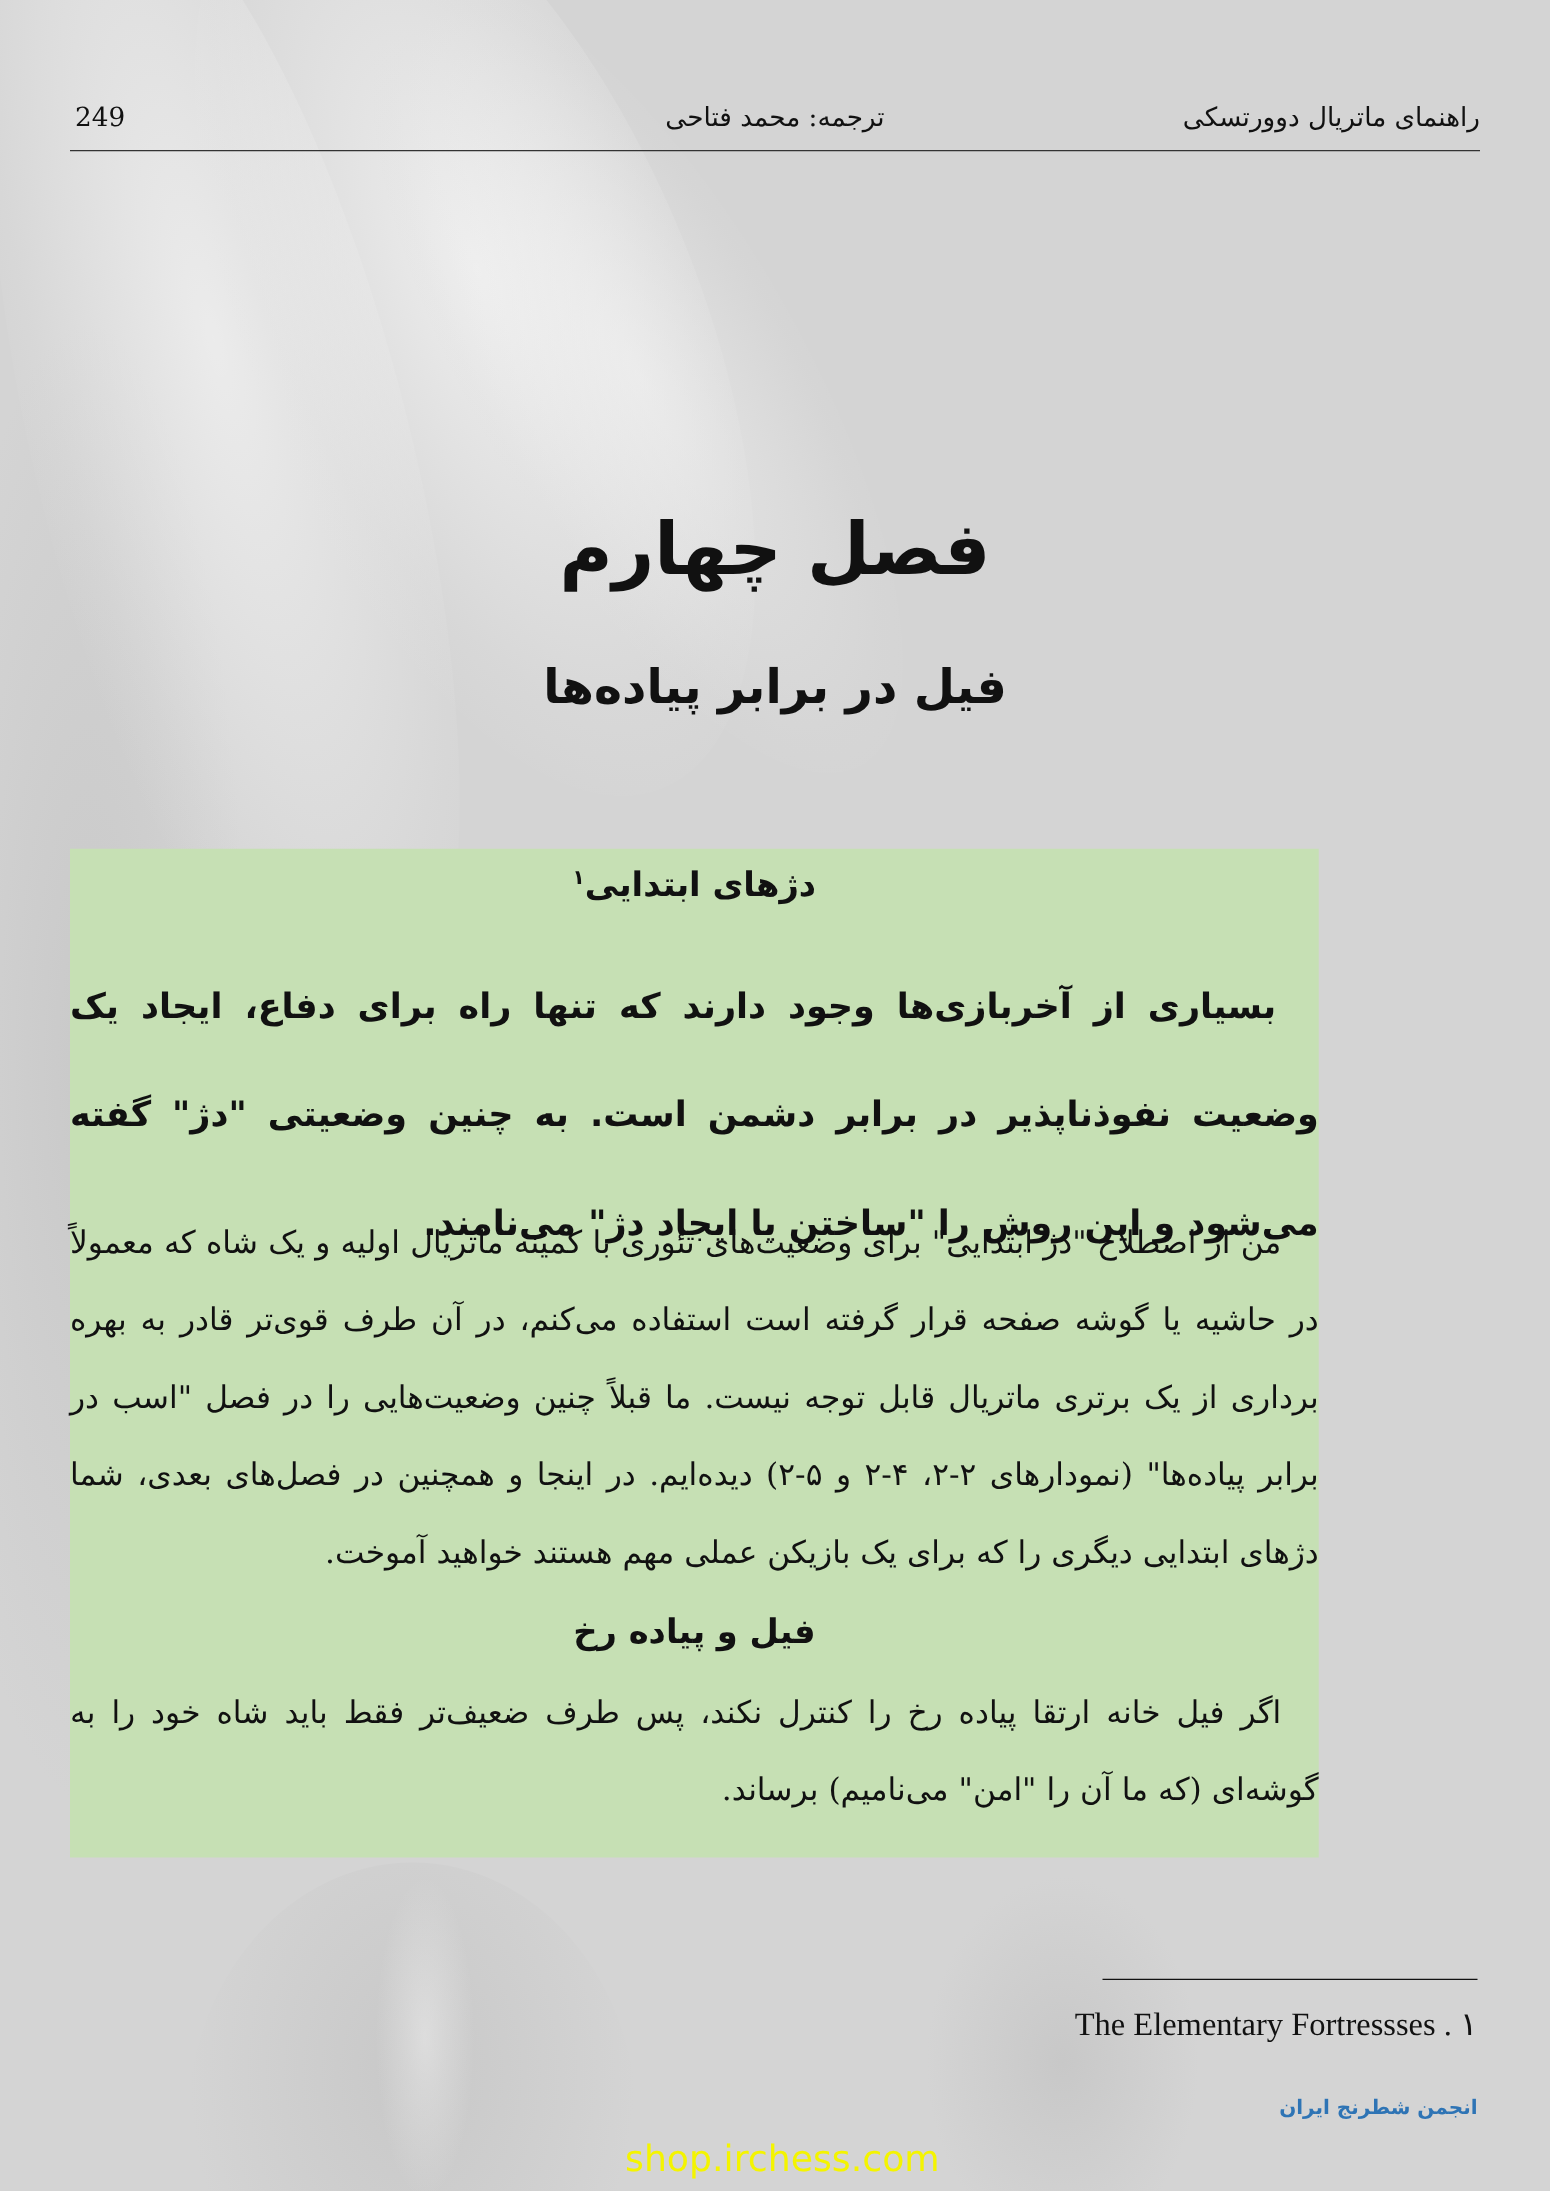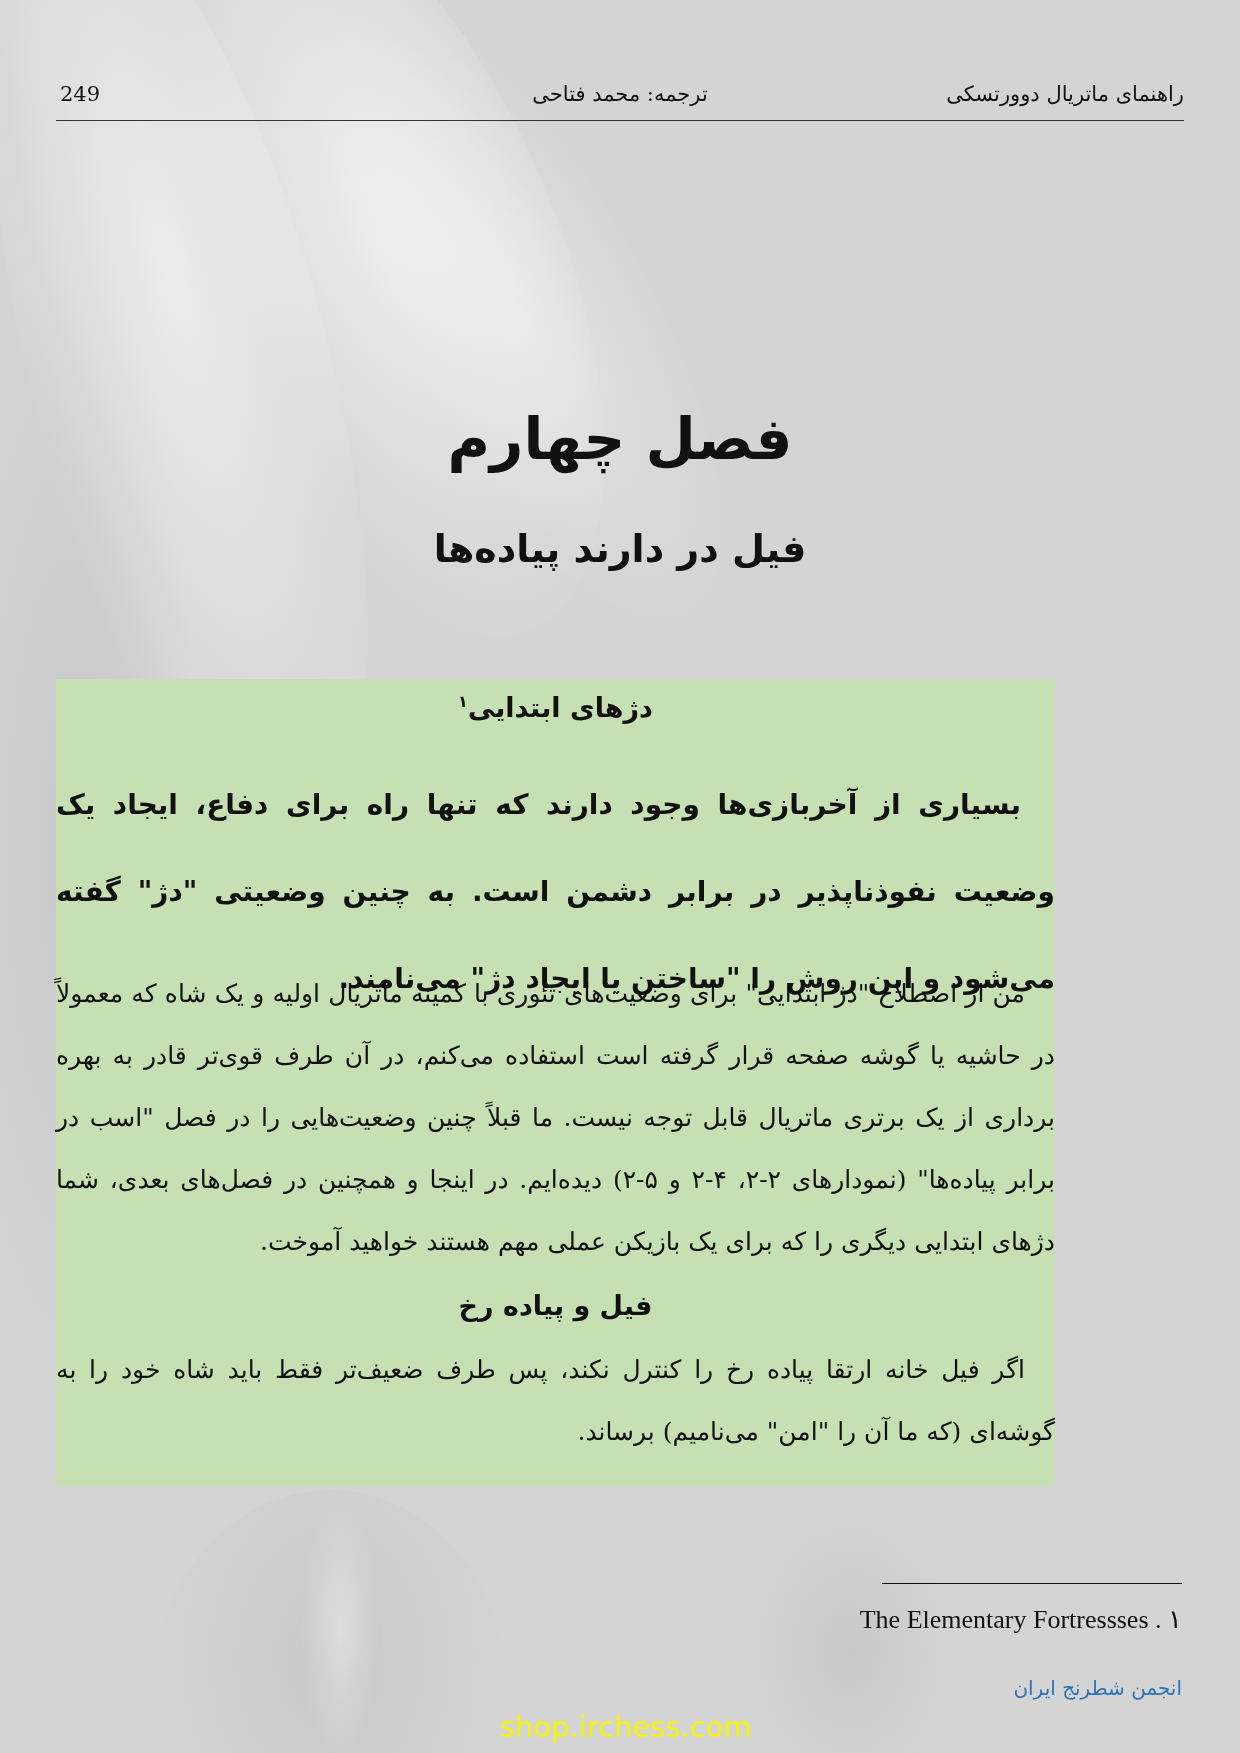--- a/index.html
+++ b/index.html
@@ -63,22 +63,22 @@
   
   .fn-rule { position: absolute; right: 58px; top: 1583px; width: 300px; height: 0;
     border-top: 1.5px solid #111; }
   .footnote { position: absolute; right: 58px; top: 1604px; font-size: 26px;
     font-family: "Liberation Serif", serif; direction: ltr; white-space: nowrap; }
 
   
   .links { position: absolute; left: 89px; top: 1645px; direction: ltr;
     font-family: "Liberation Serif", serif; font-size: 21px; line-height: 34px; }
   .links a { display: block; color: #2864b4; text-decoration: underline; }
-  .org { position: absolute; right: 58px; top: 1676px; color: #2e74b5; font-weight: normal;
-    font-size: 20px; margin-left: 24px; }
+  .org { position: absolute; right: 58px; top: 1676px; color: #2e74b5; font-weight: bold;
+    font-size: 16px; margin-left: 24px; }
   .shop { position: absolute; left: 500px; top: 1710px; direction: ltr; color: #f4f400;
     font-family: "DejaVu Sans", sans-serif; font-size: 29px; }
 </style>
 </head>
 <body>
 
 <div class="bg-layer">
   <div class="bg-shape shadow1"></div>
   <div class="bg-shape finger1"></div>
   <div class="bg-shape finger2"></div>
@@ -90,21 +90,21 @@
 
 <div class="page">
 
   <div class="header">
     <span class="h-book">راهنمای ماتریال دوورتسکی</span>
     <span class="h-trans">ترجمه: محمد فتاحی</span>
     <span class="h-page">249</span>
   </div>
 
   <div class="chapter-title">فصل چهارم</div>
-  <div class="chapter-sub">فیل در دارند پیاده‌ها</div>
+  <div class="chapter-sub">فیل در برابر پیاده‌ها</div>
 
   <div class="green-box">
     <div class="sec-title sec1">
       <span>دژهای ابتدایی</span><span class="sup">۱</span>
     </div>
     <div class="lead">
       <span class="indent"></span><span>بسیاری از آخربازی‌ها وجود دارند که تنها راه برای دفاع، ایجاد یک وضعیت نفوذناپذیر در برابر دشمن است. به چنین وضعیتی "دژ" گفته می‌شود و این روش را "ساختن یا ایجاد دژ" می‌نامند.</span>
     </div>
     <div class="body-para para1">
       <span class="indent2"></span><span>من از اصطلاح "دژ ابتدایی" برای وضعیت‌های تئوری با کمینه ماتریال اولیه و یک شاه که معمولاً در حاشیه یا گوشه صفحه قرار گرفته است استفاده می‌کنم، در آن طرف قوی‌تر قادر به بهره برداری از یک برتری ماتریال قابل توجه نیست. ما قبلاً چنین وضعیت‌هایی را در فصل "اسب در برابر پیاده‌ها" (نمودارهای ۲-۲، ۴-۲ و ۵-۲) دیده‌ایم. در اینجا و همچنین در فصل‌های بعدی، شما دژهای ابتدایی دیگری را که برای یک بازیکن عملی مهم هستند خواهید آموخت.</span>

